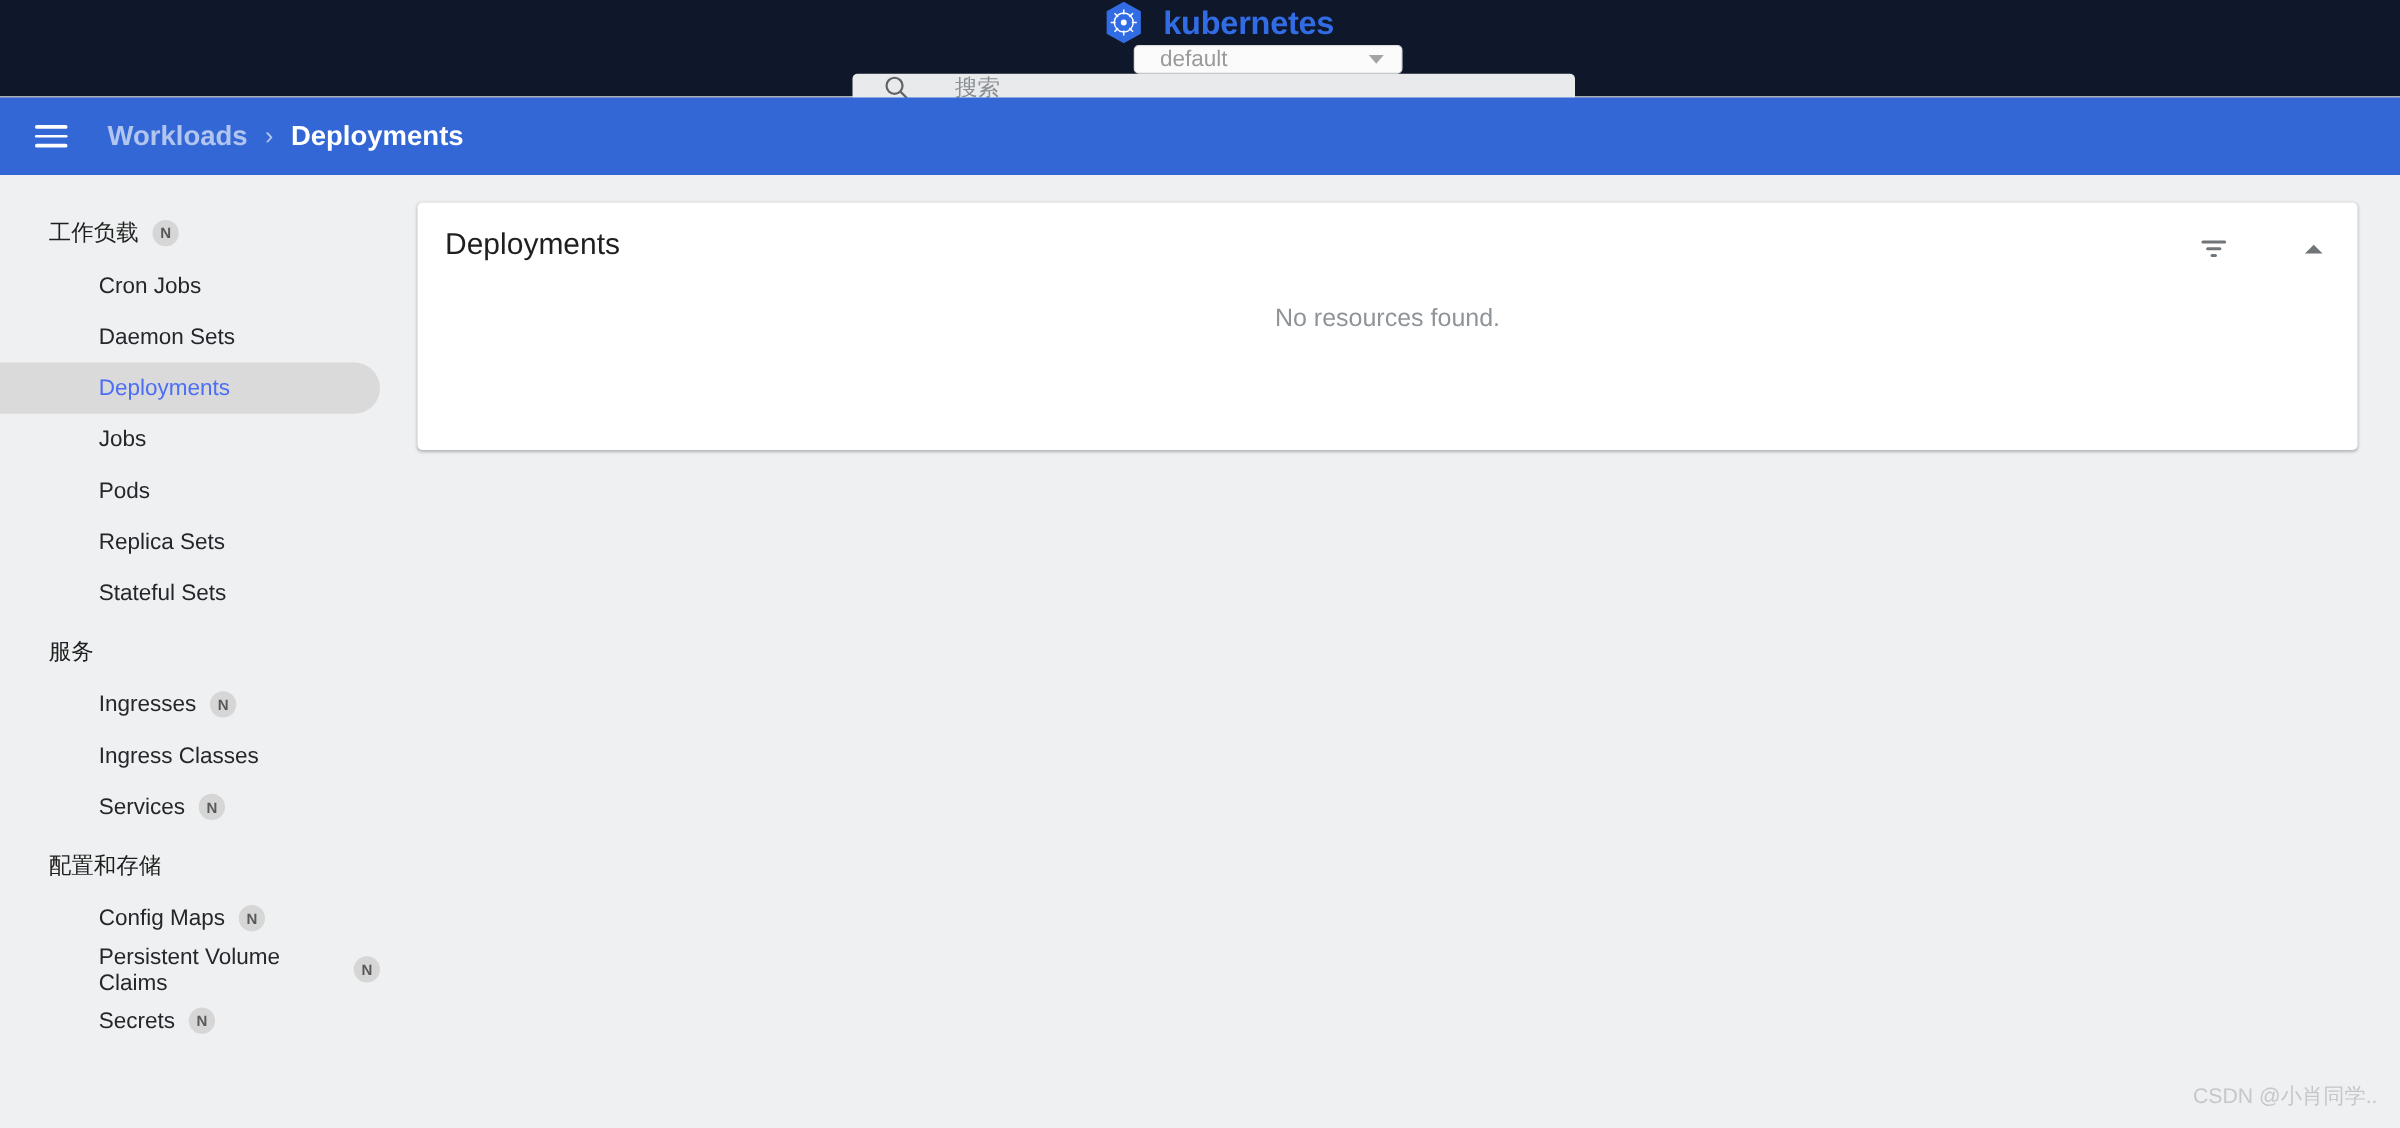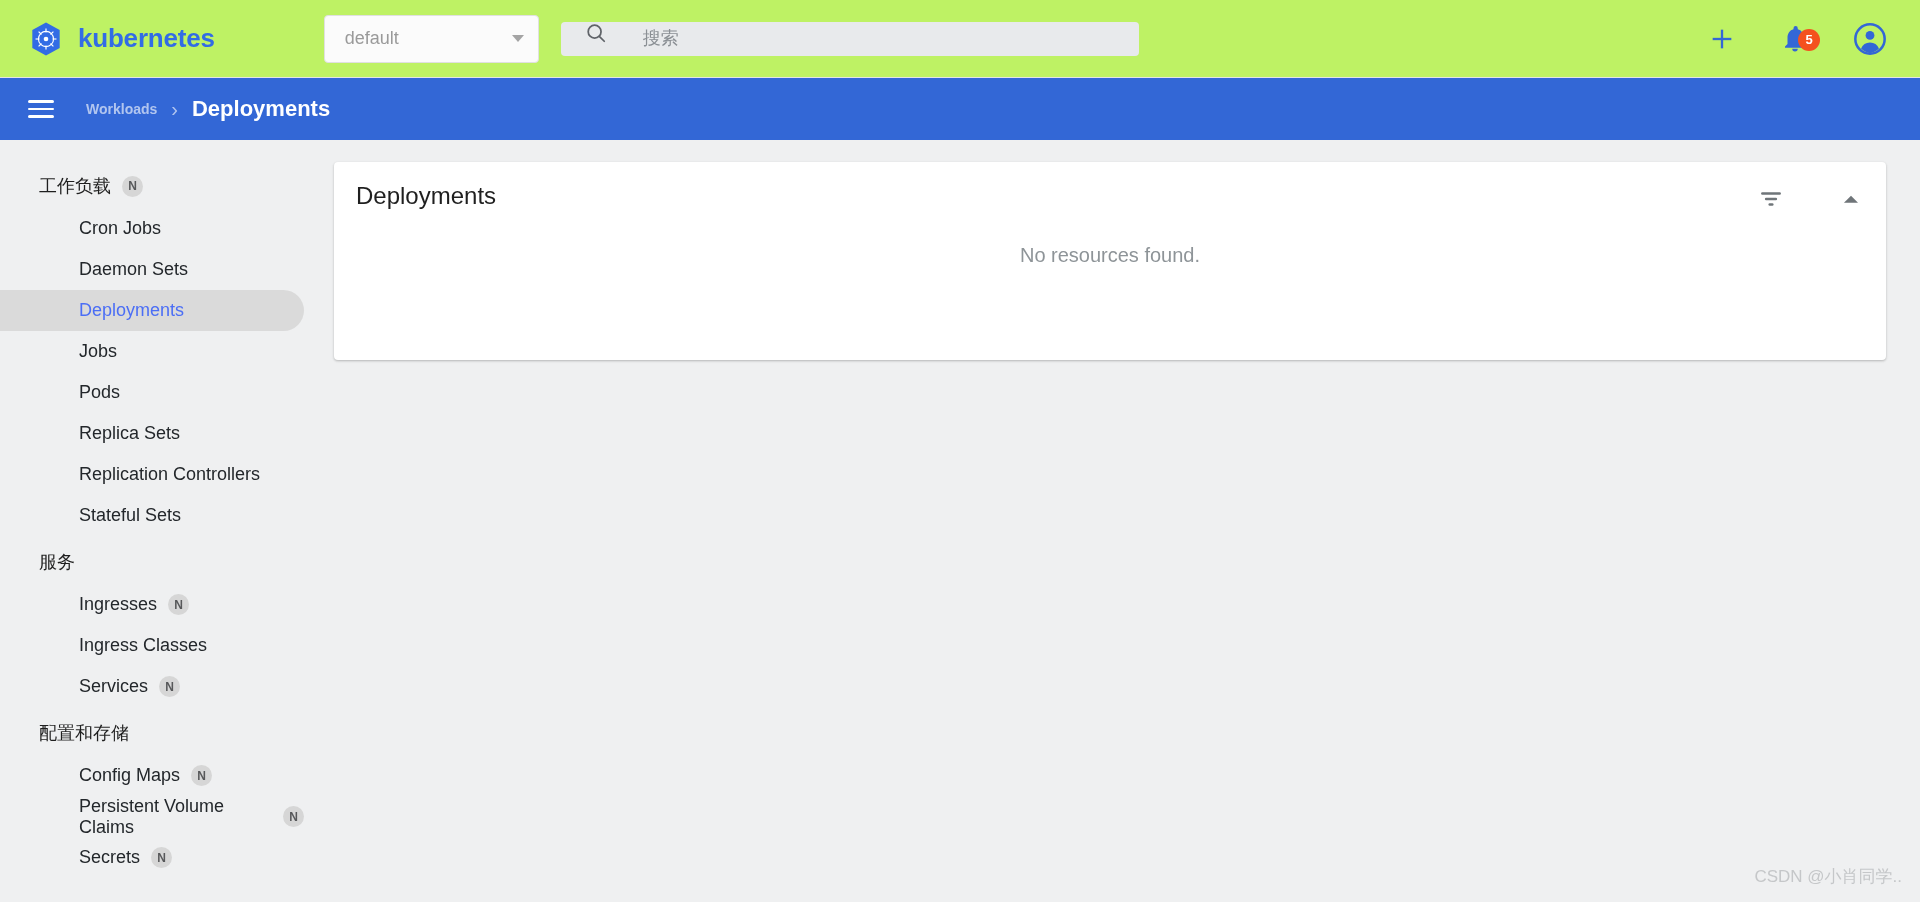--- a/index.html
+++ b/index.html
@@ -8,23 +8,23 @@
     overflow: hidden;
     background: #eff0f1;
     font-family: "Liberation Sans", "DejaVu Sans", sans-serif;
     -webkit-font-smoothing: antialiased;
   }
 
   
   .topbar {
     position: absolute; top: 0; left: 0;
     width: 1920px; height: 78px;
-    background: #bef264;
+    background: #0f172a;
     border-bottom: 1px solid #e4e4e4;
-    display: flex; align-items: center;
+    display: flex; align-items: center; flex-direction: column;
   }
   .brand { display: flex; align-items: center; margin-left: 28px; }
   .k8s-logo { width: 36px; height: 36px; display: block; }
   .brand-name {
     margin-left: 14px;
     font-size: 26px; font-weight: bold;
     color: #326ce5; letter-spacing: -0.2px;
   }
 
   .ns-select {
@@ -84,21 +84,21 @@
     background: #3367d6;
     display: flex; align-items: center;
   }
   .hamburger { margin-left: 28px; width: 26px; cursor: pointer; }
   .hamburger span {
     display: block; height: 2.5px; background: #fff;
     border-radius: 2px; margin: 5px 0;
   }
   .crumbs { display: flex; align-items: center; margin-left: 32px; gap: 14px; }
   .crumb-parent {
-    font-size: 14px; font-weight: bold;
+    font-size: 22px; font-weight: bold;
     color: rgba(255,255,255,0.62); cursor: pointer;
   }
   .crumb-sep { font-size: 20px; color: rgba(255,255,255,0.62); }
   .crumb-current { font-size: 22px; font-weight: bold; color: #ffffff; }
 
   
   .sidebar {
     position: absolute; top: 140px; left: 0;
     width: 334px; height: 766px;
     background: #eff0f1;
@@ -251,23 +251,20 @@
     <div class="nav-item">
       <span>Jobs</span>
     </div>
     <div class="nav-item">
       <span>Pods</span>
     </div>
     <div class="nav-item">
       <span>Replica Sets</span>
     </div>
     <div class="nav-item">
-      <span>Replication Controllers</span>
-    </div>
-    <div class="nav-item">
       <span>Stateful Sets</span>
     </div>
     <div class="nav-group-title">
       <span>服务</span>
     </div>
     <div class="nav-item">
       <span>Ingresses</span>
       <span class="nbadge">N</span>
     </div>
     <div class="nav-item">

